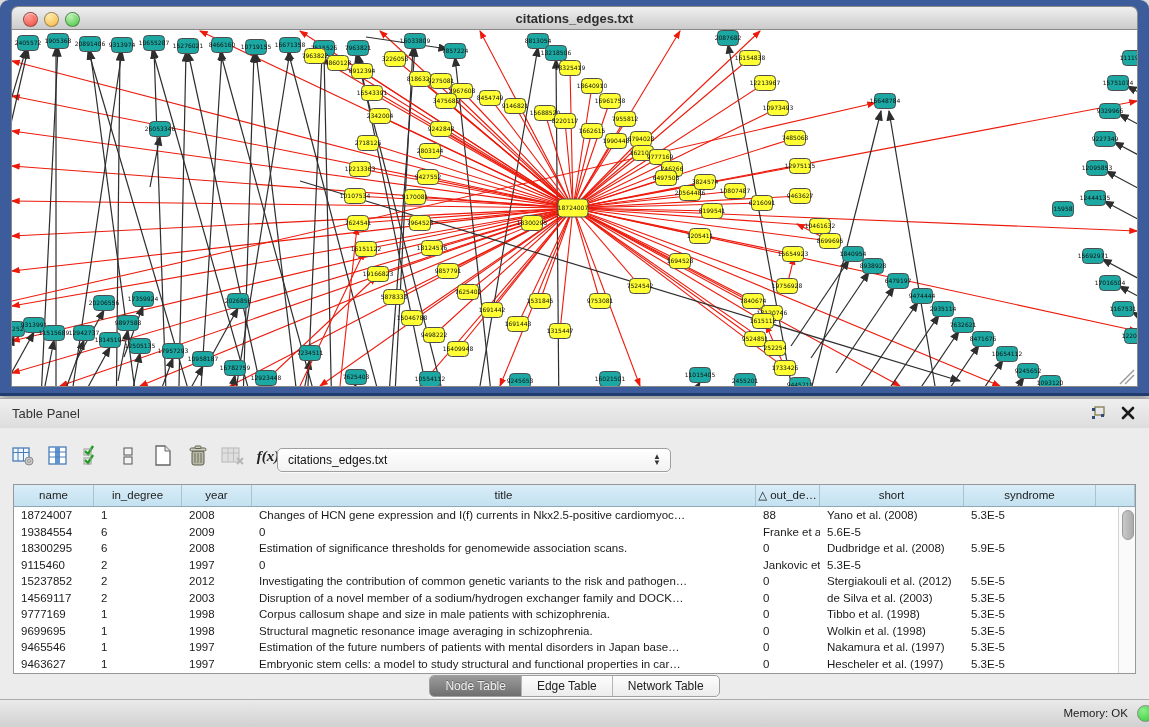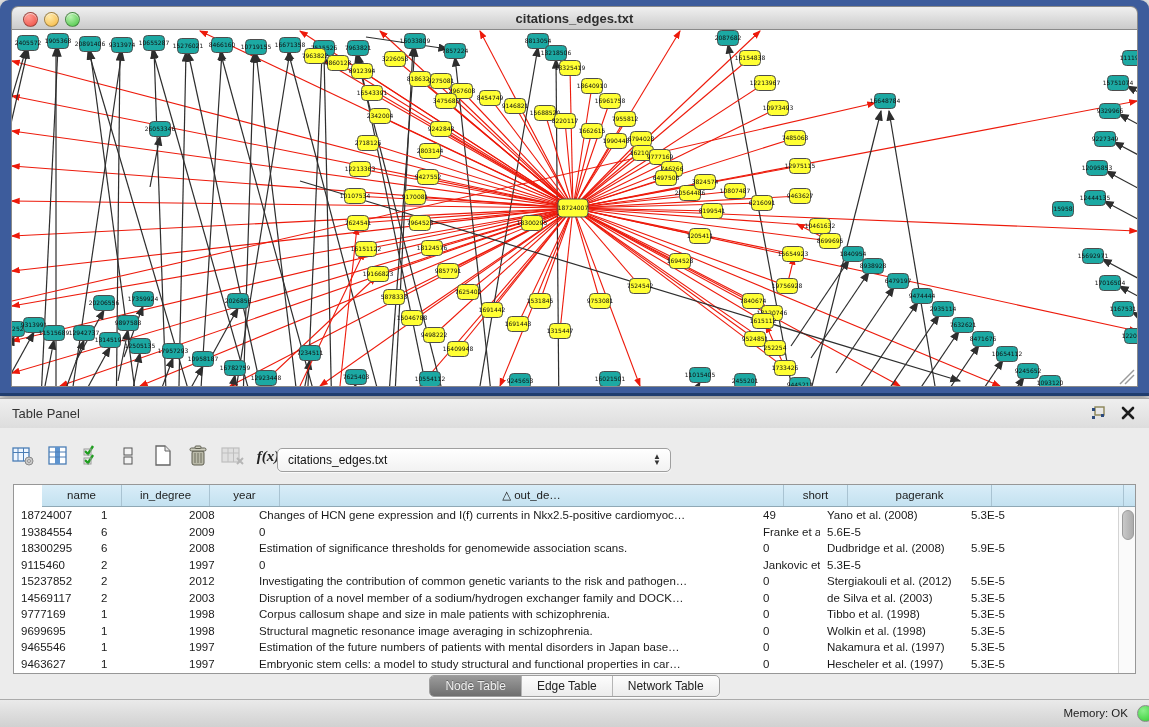--- a/index.html
+++ b/index.html
@@ -25,21 +25,21 @@
   .panel-content{position:absolute;left:0;top:428px;width:1149px;height:271px;background:#ececec;}
 
   .tp-toolbar{position:absolute;left:10px;top:16px;display:flex;align-items:center;gap:9px;}
   .tbtn{width:26px;height:24px;display:flex;align-items:center;justify-content:center;}
   .fx{font-family:"Liberation Serif",serif;font-style:italic;font-weight:bold;font-size:15px;color:#222;}
   .combo{position:absolute;left:277px;top:20px;width:392px;height:22px;background:linear-gradient(#ffffff,#f2f2f2);border:1px solid #9f9f9f;border-radius:5px;display:flex;align-items:center;box-shadow:0 1px 1px rgba(255,255,255,.8);}
   .combo .val{flex:1;font-size:12px;color:#111;padding-left:10px;}
   .combo .steppers{width:18px;display:flex;flex-direction:column;align-items:center;line-height:6px;font-size:8px;color:#333;padding-right:4px;}
 
   .tbl{position:absolute;left:13px;top:56px;width:1121px;height:188px;background:#fff;border:1px solid #979797;}
-  .tbl-head{display:grid;grid-template-columns:80px 88px 70px 504px 64px 144px 132px 1fr;height:21px;background:linear-gradient(#d9edf8,#c3e1f0);border-bottom:1px solid #8fa8b5;margin-left:28px;}
+  .tbl-head{display:grid;grid-template-columns:80px 88px 70px 504px 64px 144px 132px 1fr;height:21px;background:linear-gradient(#d9edf8,#c3e1f0);border-bottom:1px solid #8fa8b5;}
   .tbl-head .hc{font-size:11.5px;color:#1c1c1c;text-align:center;line-height:21px;border-right:1px solid #a9c3d2;overflow:hidden;white-space:nowrap;}
   .tbl-body{position:absolute;left:0;top:22px;right:16px;bottom:0;overflow:hidden;}
   .trow{display:grid;grid-template-columns:80px 88px 70px 504px 64px 144px 132px 1fr;height:16.5px;}
   .trow .tc{font-size:11.5px;color:#1a1a1a;line-height:16.5px;padding-left:7px;white-space:nowrap;overflow:hidden;}
   .vscroll{position:absolute;right:0;top:22px;bottom:0;width:16px;background:#fafafa;border-left:1px solid #d4d4d4;}
   .vthumb{position:absolute;left:2.5px;top:3px;width:10px;height:28px;background:linear-gradient(90deg,#c9c9c9,#ababab);border-radius:6px;border:1px solid #9a9a9a;}
 
   .tabs-wrap{position:absolute;left:0;top:247px;width:100%;display:flex;justify-content:center;}
   .tabs{display:flex;border:1px solid #9f9f9f;border-radius:5px;overflow:hidden;background:linear-gradient(#fdfdfd,#ececec);box-shadow:0 1px 1px rgba(255,255,255,.9);}
   .tab{font-size:12px;color:#222;padding:3px 15px;border-right:1px solid #b5b5b5;}
@@ -624,32 +624,33 @@
         <span>▲</span>
         <span>▼</span>
       </span>
   </div>
 
   <div class="tbl">
     <div class="tbl-head" id="tblhead">
         <div class="hc">name</div>
         <div class="hc">in_degree</div>
         <div class="hc">year</div>
+        <div class="hc">title</div>
         <div class="hc">△ out_de…</div>
         <div class="hc">short</div>
-        <div class="hc">pagerank</div>
+        <div class="hc">syndrome</div>
         <div class="hc"></div>
       </div>
     <div class="tbl-body" id="tblbody">
         <div class="trow">
           <div class="tc">18724007</div>
           <div class="tc">1</div>
           <div class="tc">2008</div>
           <div class="tc">Changes of HCN gene expression and I(f) currents in Nkx2.5-positive cardiomyoc…</div>
-          <div class="tc">49</div>
+          <div class="tc">88</div>
           <div class="tc">Yano et al. (2008)</div>
           <div class="tc">5.3E-5</div>
         </div>
         <div class="trow">
           <div class="tc">19384554</div>
           <div class="tc">6</div>
           <div class="tc">2009</div>
           <div class="tc">0</div>
           <div class="tc">Franke et al. (2009)</div>
           <div class="tc">5.6E-5</div>

